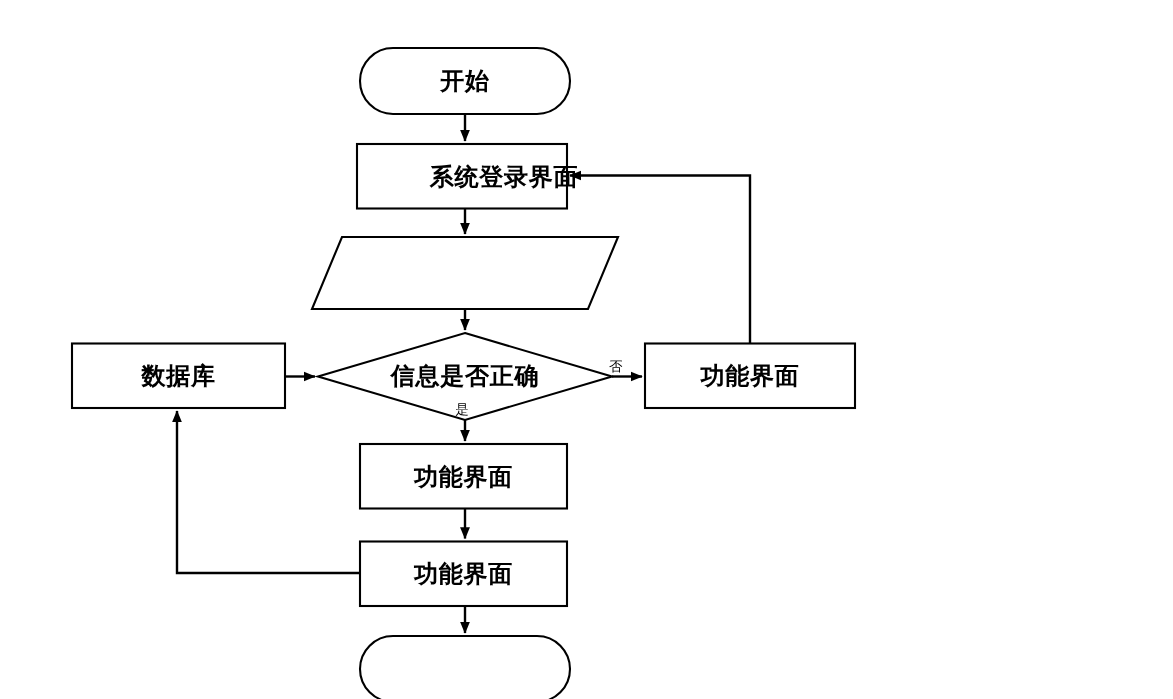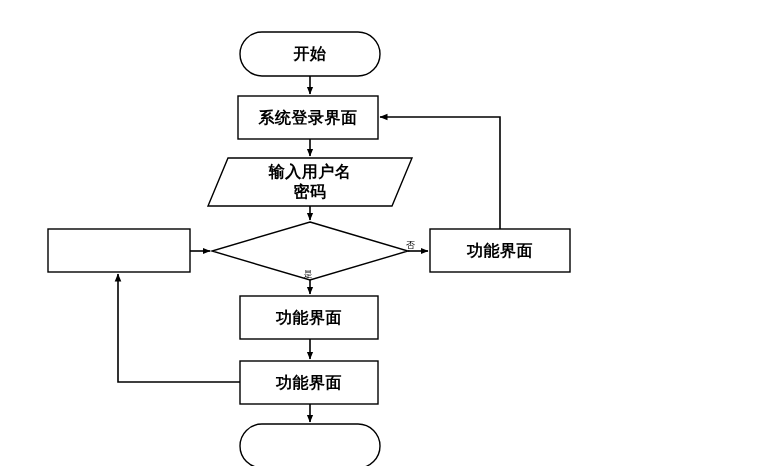--- a/index.html
+++ b/index.html
@@ -99,26 +99,26 @@
 
     <path d="M310,388 L310,406" fill="none" stroke="#000000" stroke-width="1.6" marker-end="url(#arrow)"></path>
 
     <path d="M240,366 L118,366 L118,258" fill="none" stroke="#000000" stroke-width="1.6" marker-end="url(#arrow)"></path>
 
     <path d="M500,213 L500,101 L380,101" fill="none" stroke="#000000" stroke-width="1.6" marker-end="url(#arrow)"></path>
   </svg>
 
   <div class="node-label" style="left:240px; top:16px; width:140px; height:44px;">开始</div>
 
-  <div class="node-label" style="left:238px; top:80px; width:140px; height:43px;">系统登录界面</div>
-
-  <div class="node-label" style="left:208px; top:142px; width:204px; height:48px;">输入用户名
-密码</div>
+  <div class="node-label" style="left:238px; top:80px; width:140px; height:43px;padding-left:28px;">系统登录界面</div>
 
 
+  <div class="node-label" style="left:212px; top:206px; width:196px; height:58px;">信息是否正确</div>
+
+  <div class="node-label" style="left:48px; top:213px; width:142px; height:43px;">数据库</div>
 
   <div class="node-label" style="left:430px; top:213px; width:140px; height:43px;">功能界面</div>
 
   <div class="node-label" style="left:240px; top:280px; width:138px; height:43px;text-align:right;">功能界面</div>
 
   <div class="node-label" style="left:240px; top:345px; width:138px; height:43px;">功能界面</div>
 
 
   <div class="edge-label" style="left:406px; top:225px;">否</div>
 

